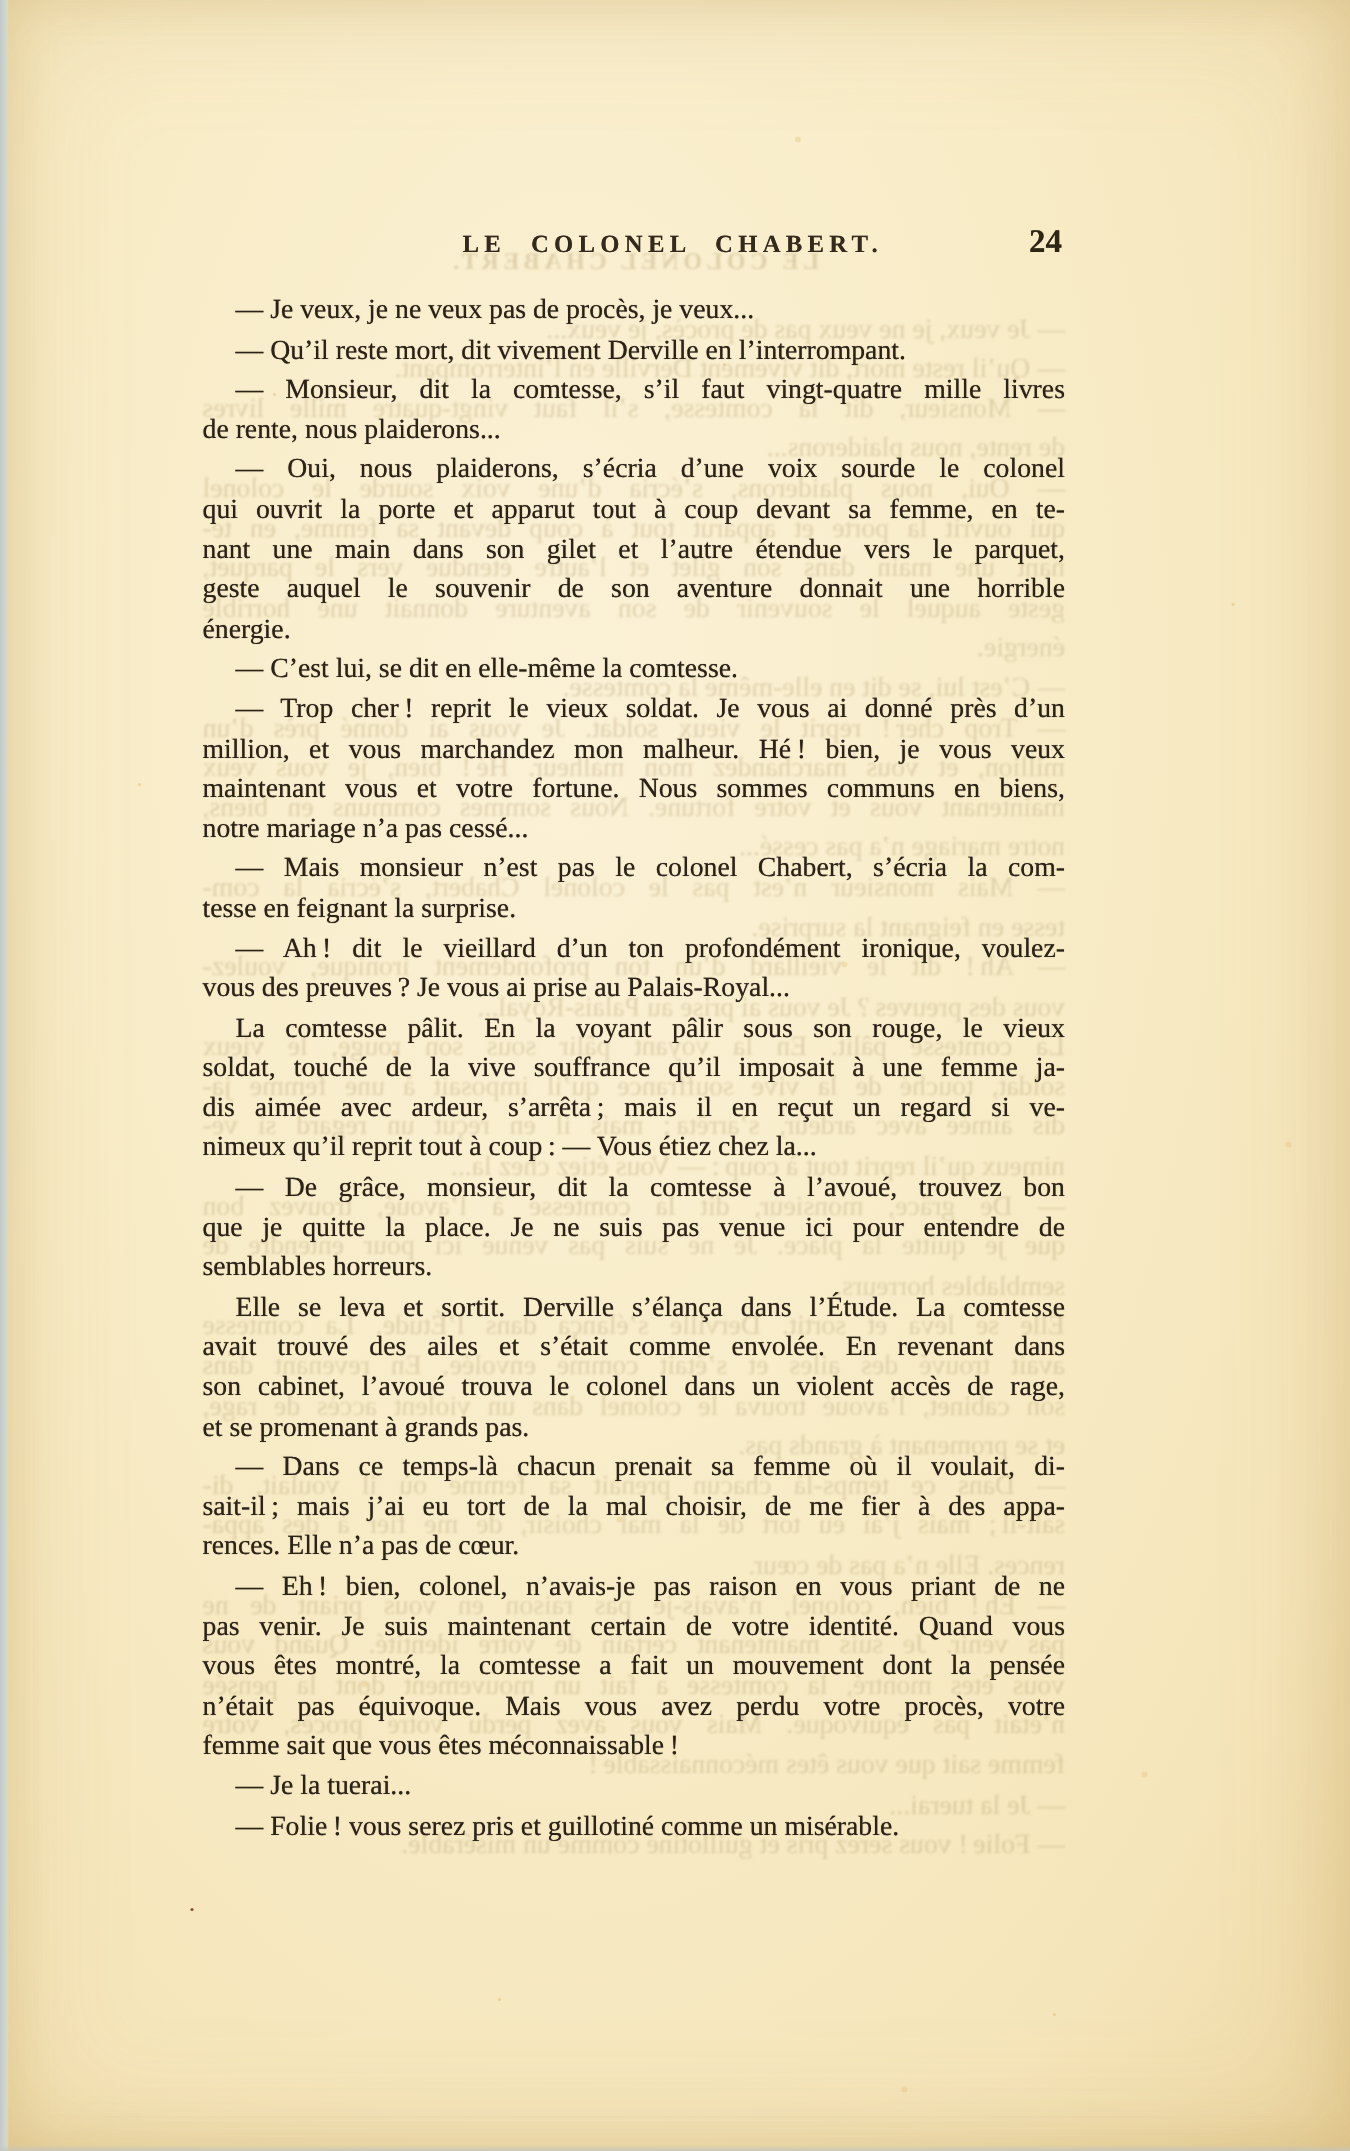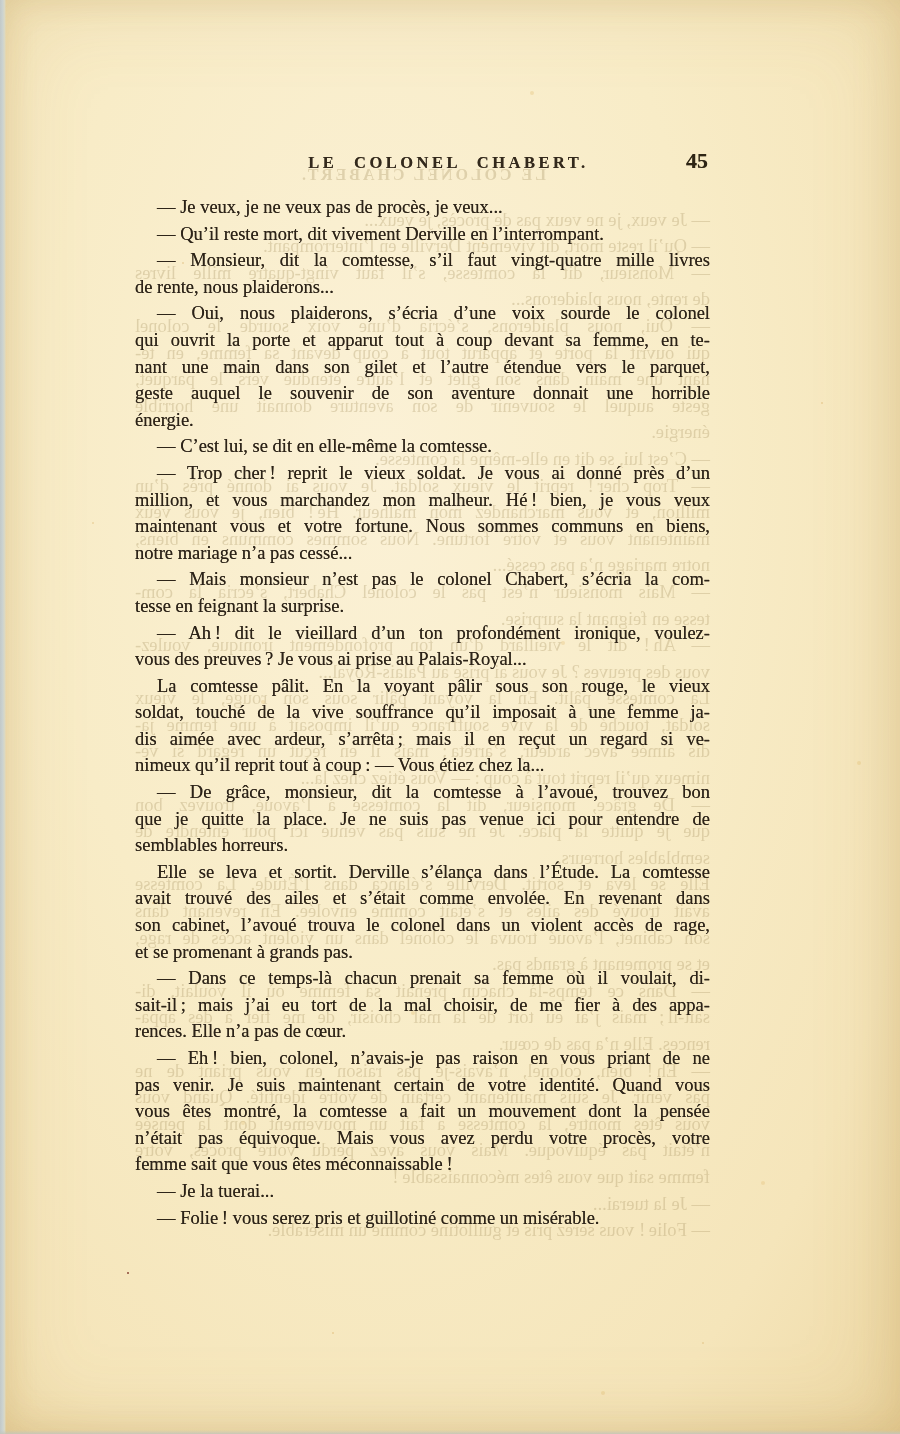--- a/index.html
+++ b/index.html
@@ -144,21 +144,21 @@
       <div class="line">vous êtes montré, la comtesse a fait un mouvement dont la pensée</div>
       <div class="line">n’était pas équivoque. Mais vous avez perdu votre procès, votre</div>
       <div class="line last">femme sait que vous êtes méconnaissable !</div>
       <div class="line last">— Je la tuerai...</div>
       <div class="line last">— Folie ! vous serez pris et guillotiné comme un misérable.</div>
     </div>
 
   <div class="content">
     <header class="running-head">
       <span class="head-title">LE COLONEL CHABERT.</span>
-      <span class="page-num">45</span>
+      <span class="page-num">24</span>
     </header>
     <main class="text-block" id="text-block">
         <div class="para">
           <div class="line first last">— Je veux, je ne veux pas de procès, je veux...</div>
         </div>
         <div class="para">
           <div class="line first last">— Qu’il reste mort, dit vivement Derville en l’interrompant.</div>
         </div>
         <div class="para">
           <div class="line first">— Monsieur, dit la comtesse, s’il faut vingt-quatre mille livres</div>

